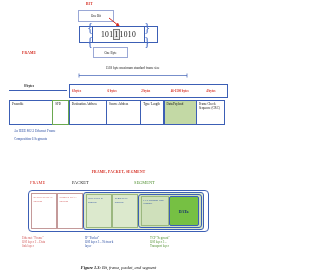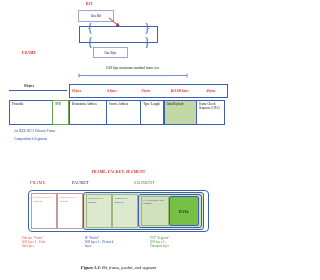--- a/index.html
+++ b/index.html
@@ -141,20 +141,23 @@
   <svg class="abs" id="one-bit-arrow" viewBox="0 0 16 12">
     <defs>
       <marker id="ah" markerWidth="4" markerHeight="4" refX="3" refY="2" orient="auto">
         <path d="M0,0 L4,2 L0,4 z" fill="#d42a1f"></path>
       </marker>
     </defs>
     <path d="M1,1 L11,9" stroke="#d42a1f" stroke-width="1" fill="none" marker-end="url(#ah)"></path>
   </svg>
 
   <div class="abs" id="byte-outer"></div>
+  <div class="abs" id="byte-inner">
+    <span id="bit-string"><span>101</span><span id="bit-highlight">1</span><span>1010</span></span>
+  </div>
 
   <div class="brace" style="left:87px;top:21px;">{</div>
   <div class="brace" style="left:144px;top:21px;">}</div>
   <div class="brace" style="left:87px;top:37px;transform:scaleY(-1);">{</div>
   <div class="brace" style="left:144px;top:37px;transform:scaleY(-1);">}</div>
 
   <div class="abs" id="one-byte-callout">
     <span>One Byte</span>
   </div>
 

